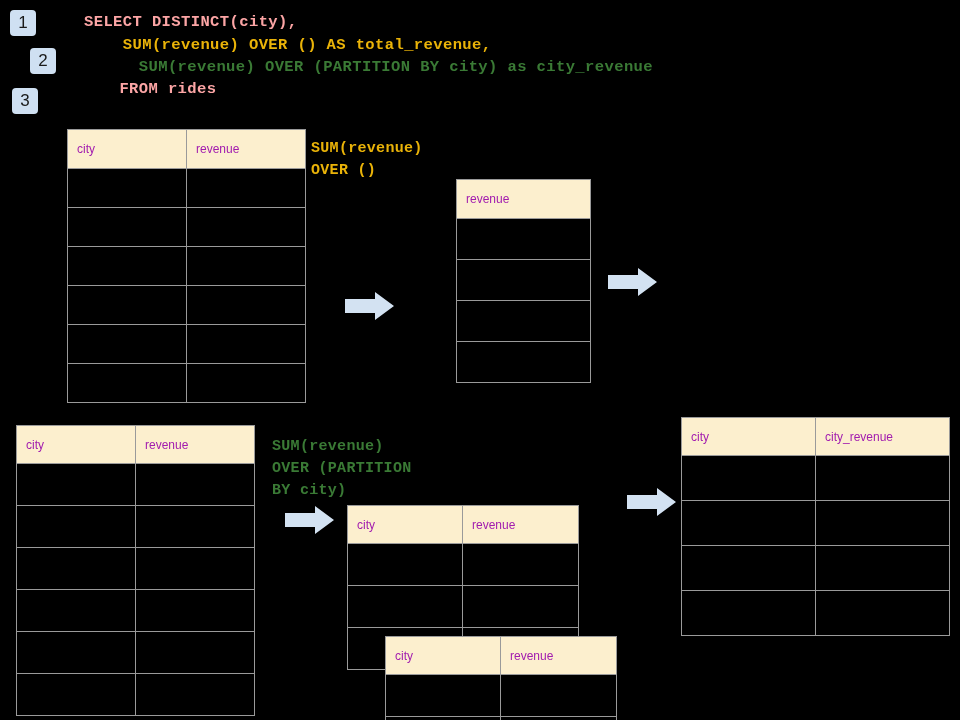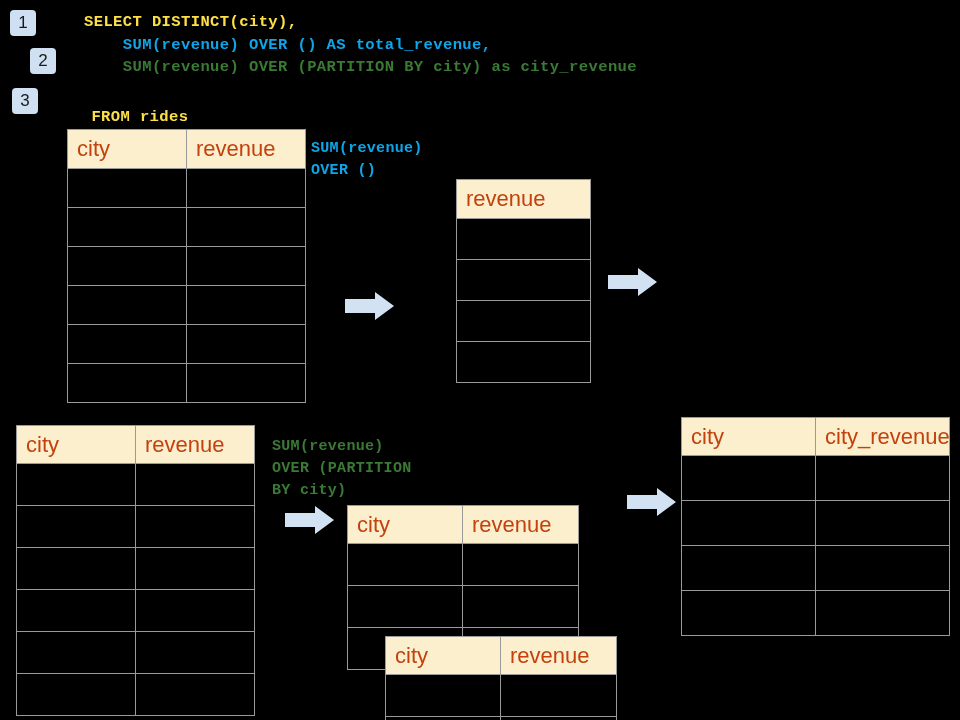--- a/index.html
+++ b/index.html
@@ -39,22 +39,22 @@
 
   
   .code {
     position: absolute;
     font-family: "Liberation Mono", monospace;
     font-size: 15.5px;
     letter-spacing: 0.4px;
     white-space: pre;
     font-weight: bold;
   }
-  .c-purple { color: #fde047; }
-  .c-red    { color: #0ea5e9; }
+  .c-purple { color: #fca5a5; }
+  .c-red    { color: #eab308; }
   .c-green  { color: #3a7a35; }
 
   .note {
     position: absolute;
     font-family: "Liberation Mono", monospace;
     font-size: 15px;
     font-weight: bold;
     white-space: pre;
     line-height: 22px;
     letter-spacing: 0.3px;
@@ -76,24 +76,24 @@
     table-layout: fixed;
     background: #000000;
   }
   .tbl th, .tbl td {
     border: 1px solid #9a9a9a;
     padding: 0;
     margin: 0;
   }
   .tbl th {
     background: #fcefce;
-    color: #c2410c;
+    color: #a21caf;
     font-family: "Liberation Sans", sans-serif;
     font-weight: normal;
-    font-size: 22px;
+    font-size: 12px;
     text-align: left;
     padding-left: 9px;
   }
   .tbl td {
     background: #000000;
   }
 
   
   .arrow {
     position: absolute;
@@ -103,22 +103,22 @@
 <body>
 
 <div id="stage">
 
   <div class="badge" style="left:10px; top:10px;">1</div>
   <div class="badge" style="left:30px; top:48px;">2</div>
   <div class="badge" style="left:12px; top:88px;">3</div>
 
   <div class="code c-purple" style="left:84px; top:13px;">SELECT DISTINCT(city),</div>
   <div class="code c-red" style="left:84px; top:36px;">    SUM(revenue) OVER () AS total_revenue,</div>
-  <div class="code c-green" style="left:84px; top:58px;">    SUM(revenue) OVER (PARTITION BY city) as city_revenue</div>
-  <div class="code c-purple" style="left:72px; top:80px;margin-top:28px;">  FROM rides</div>
+  <div class="code c-green" style="left:100px; top:58px;">    SUM(revenue) OVER (PARTITION BY city) as city_revenue</div>
+  <div class="code c-purple" style="left:100px; top:80px;">  FROM rides</div>
 
 
   <div class="note c-red" style="left:311px; top:138px;">SUM(revenue)
 OVER ()</div>
 
   <div class="note c-green" style="left:272px; top:436px;">SUM(revenue)
 OVER (PARTITION
 BY city)</div>
 
   <table class="tbl" style="left:67px; top:129px; width:238px;">

